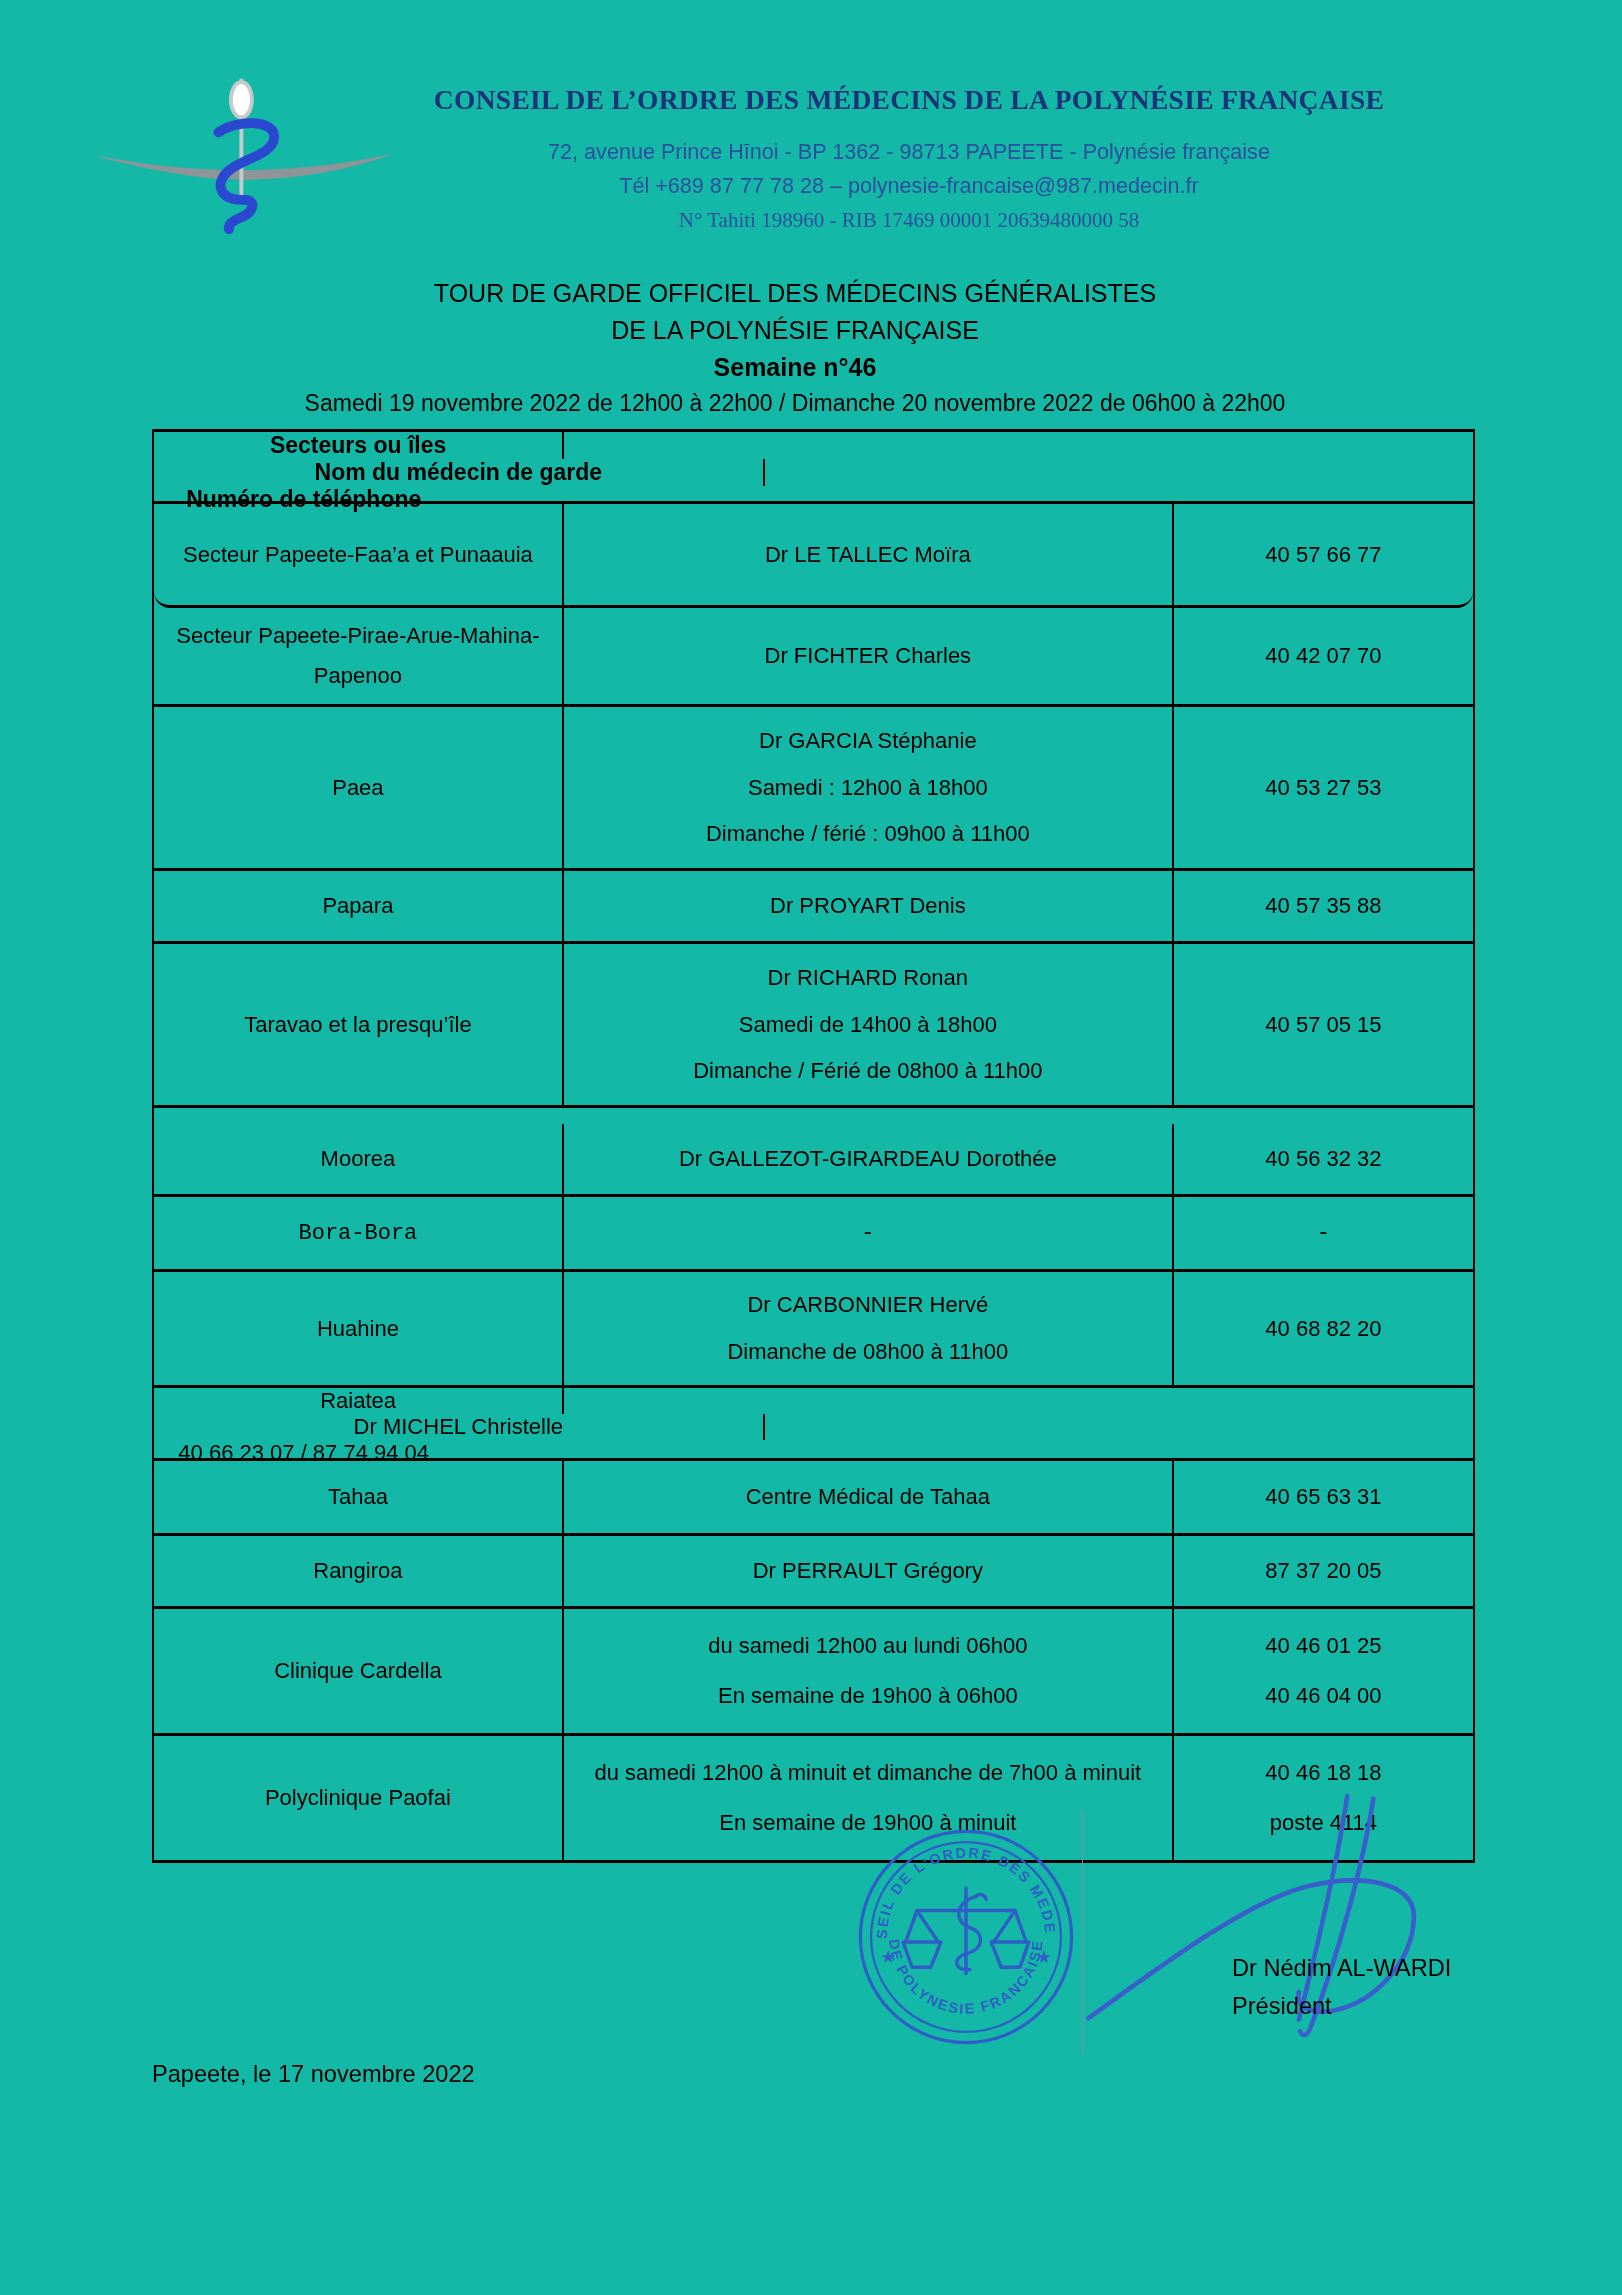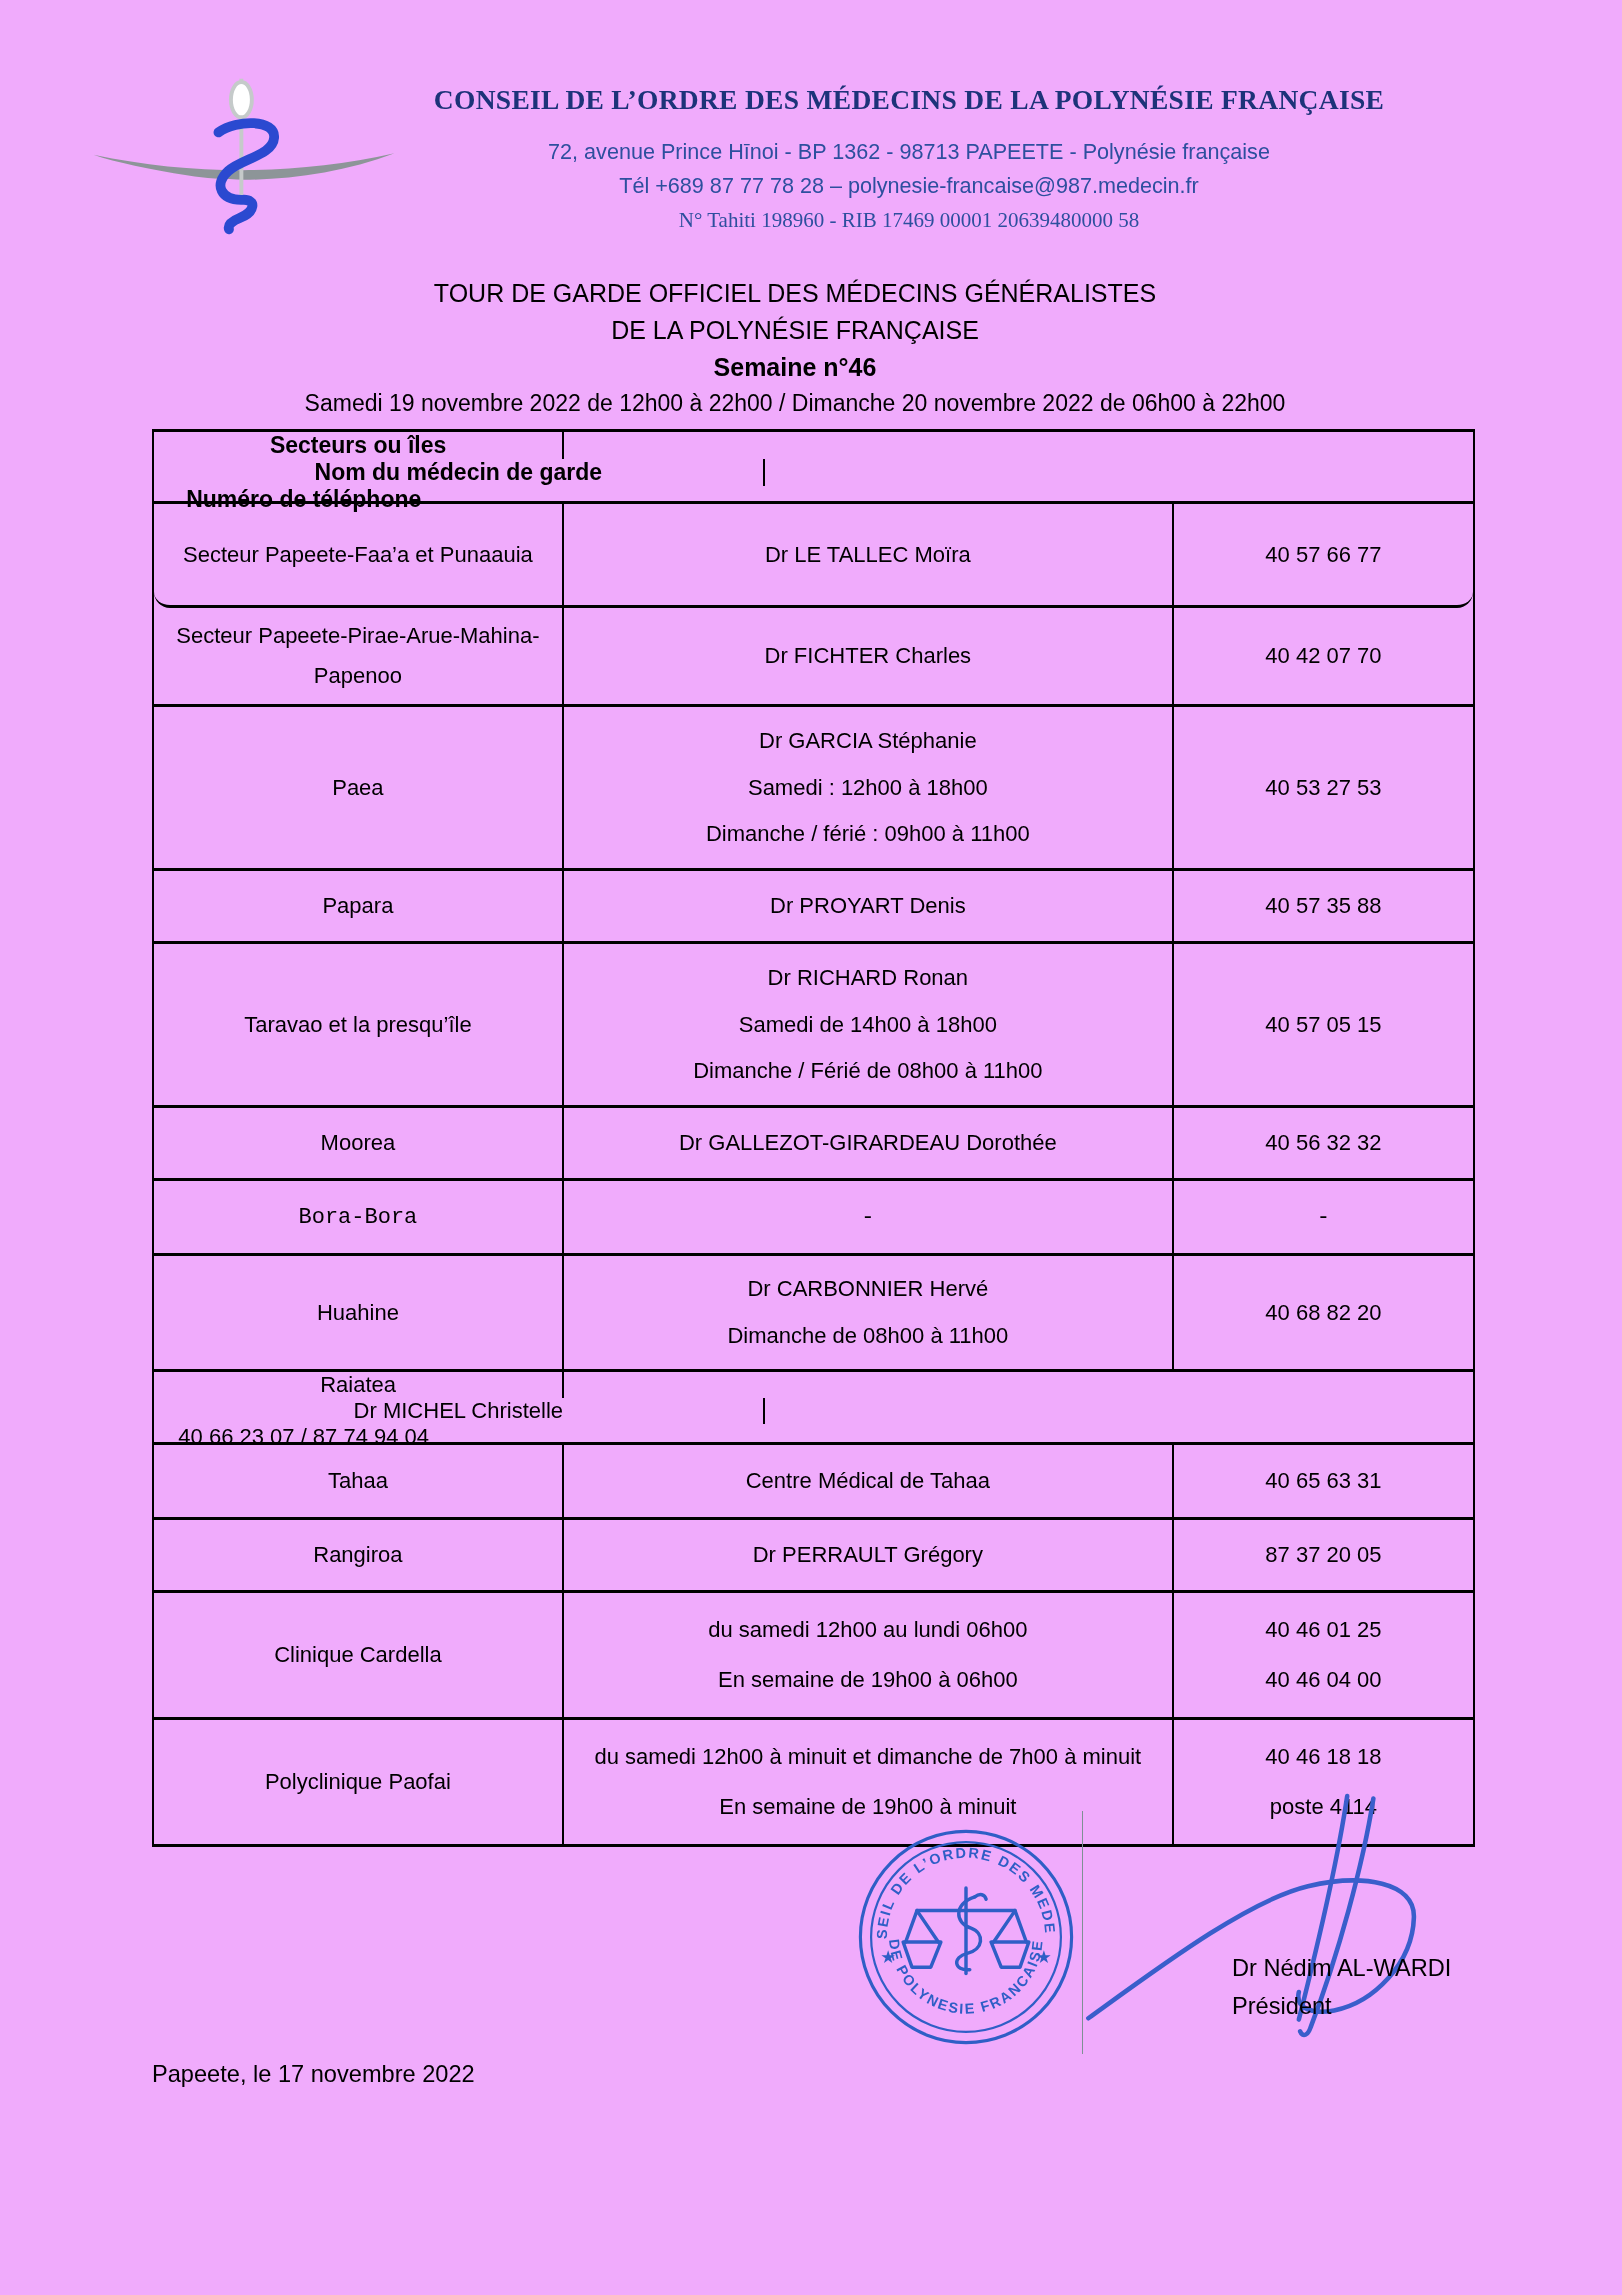--- a/index.html
+++ b/index.html
@@ -1,17 +1,17 @@
 <!DOCTYPE html>
 <html lang="fr" style="--org_name: #1d3379; --letterhead: #2d4f9e; --stamp_ink: #2f5ec6; --signature_ink: #3a5ecb; --body_text: #000000; --table_border: #000000;font-size:10.5px"><head>
 <meta charset="utf-8">
 <style>
   html,body{margin:0;padding:0;background:#e8e8e8;}
   #page{
-    position:relative;width:1623px;height:2295px;background:#f0abfc;
+    position:relative;width:1623px;height:2295px;background:#14b8a6;
     font-family:"Liberation Sans","DejaVu Sans",sans-serif;color:var(--body_text,#000);
     overflow:hidden;
   }
   
   .logo{position:absolute;left:90px;top:63px;}
   .lh-text{position:absolute;left:366px;top:82px;width:1086px;text-align:center;}
   .org-name{
     font-family:"Liberation Serif","DejaVu Serif",serif;font-weight:bold;
     font-size:27.5px;line-height:35px;color:var(--org_name,#1d3379);letter-spacing:0.3px;
   }
@@ -38,21 +38,21 @@
   .c1{width:31.1%;border-right:2px solid var(--table_border,#000);}
   .c2{width:46.3%;border-right:2px solid var(--table_border,#000);}
   .c3{width:22.7%;}
   .thead{height:69px;font-weight:bold;flex-direction:column;}
   .thead .cell{font-size:23px;}
   .tbody .trow:nth-child(1){height:101px;border-radius:16px;}
   .tbody .trow:nth-child(2){height:96px;}
   .tbody .trow:nth-child(3){height:161px;}
   .tbody .trow:nth-child(4){height:70px;}
   .tbody .trow:nth-child(5){height:161px;}
-  .tbody .trow:nth-child(6){height:70px;}
+  .tbody .trow:nth-child(6){height:70px;margin-top:16px;}
   .tbody .trow:nth-child(7){height:72px;font-family:Liberation Mono, monospace;}
   .tbody .trow:nth-child(8){height:113px;}
   .tbody .trow:nth-child(9){height:70px;flex-direction:column;}
   .tbody .trow:nth-child(10){height:72px;}
   .tbody .trow:nth-child(11){height:70px;}
   .tbody .trow:nth-child(12){height:124px;}
   .tbody .trow:nth-child(13){height:124px;}
   .line{width:100%;}
   
   .stamp{position:absolute;left:856px;top:1827px;}

